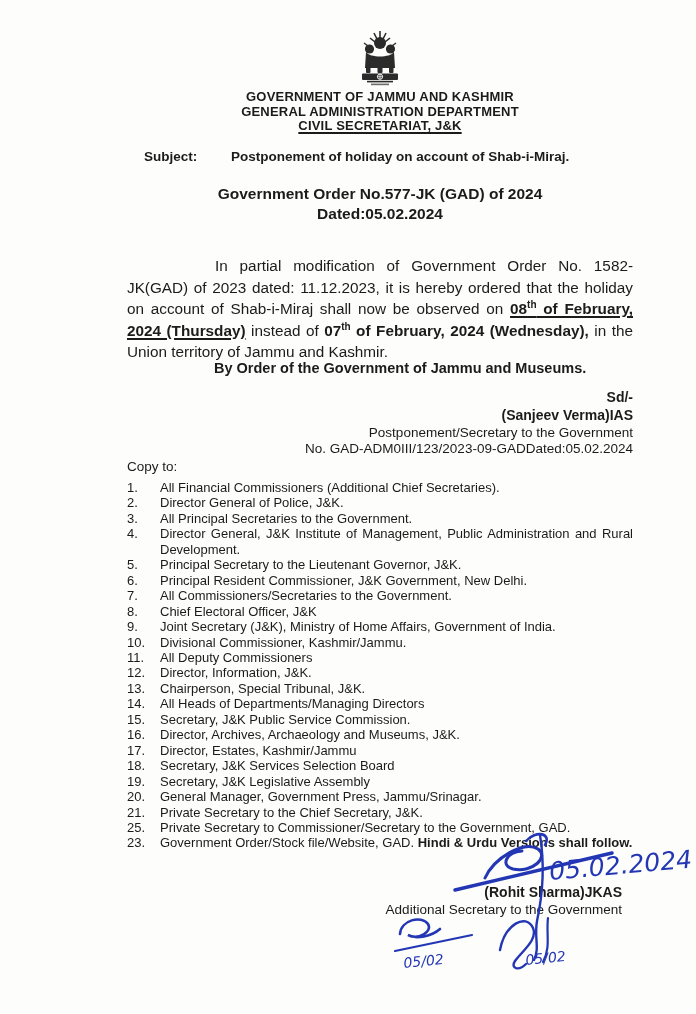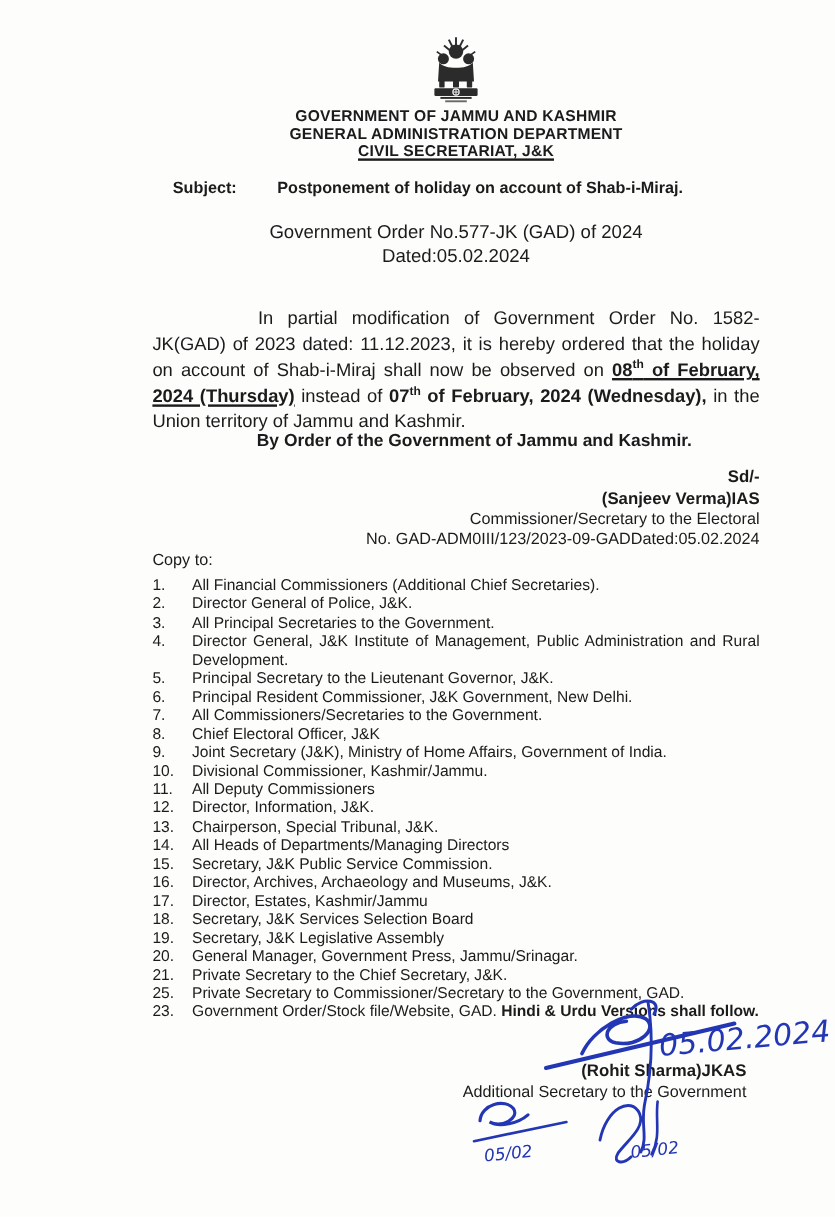--- a/index.html
+++ b/index.html
@@ -9,21 +9,21 @@
   }
   
   .header{position:absolute;top:28px;left:127px;right:63px;text-align:center;}
   .emblem{display:block;margin:0 auto 4px auto;}
   .h-line{font-weight:bold;font-size:13px;line-height:14.5px;letter-spacing:.2px;}
   .h-line.u{text-decoration:underline;text-decoration-thickness:1.5px;text-underline-offset:2px;}
   
   .subject{position:absolute;top:149px;left:144px;right:63px;display:flex;font-size:13.5px;font-weight:bold;}
   .subject .label{width:87px;flex:none;}
   
-  .order-title{position:absolute;top:184px;left:127px;right:63px;text-align:center;font-weight:normal;font-size:15.5px;line-height:19.5px;}
+  .order-title{position:absolute;top:184px;left:127px;right:63px;text-align:center;font-weight:bold;font-size:15.5px;line-height:19.5px;}
   
   .body-par{position:absolute;top:240px;left:127px;width:506px;font-size:15.3px;line-height:21.5px;text-align:justify;text-indent:88px;}
   .b{font-weight:bold;}
   .bu{font-weight:bold;text-decoration:underline;text-decoration-thickness:1.6px;text-underline-offset:2px;}
   sup{font-size:10px;line-height:0;}
   
   .by-order{position:absolute;top:360px;left:214px;font-weight:bold;font-size:14.5px;}
   
   .sd-block{position:absolute;top:389px;right:63px;text-align:right;font-size:13.5px;line-height:17.5px;}
   .sd-block .bold-line{font-weight:bold;font-size:14px;}
@@ -93,26 +93,26 @@
     <span class="text">Postponement of holiday on account of Shab-i-Miraj.</span>
   </div>
 
   <div class="order-title">
     <div>Government Order No.577-JK (GAD) of 2024</div>
     <div>Dated:05.02.2024</div>
   </div>
 
   <p class="body-par"><span>In partial modification of Government Order No. 1582-JK(GAD) of 2023 dated: 11.12.2023, it is hereby ordered that the holiday on account of Shab-i-Miraj shall now be observed on </span><span class="bu"><span>08</span><sup>th</sup><span> of February, 2024 (Thursday)</span></span><span> instead of </span><span class="b"><span>07</span><sup>th</sup><span> of February, 2024 (Wednesday),</span></span><span> in the Union territory of Jammu and Kashmir.</span></p>
 
-  <div class="by-order">By Order of the Government of Jammu and Kashmir.</div>
+  <div class="by-order">By Order of the Government of Jammu and Museums.</div>
 
   <div class="sd-block">
     <div class="bold-line">Sd/-</div>
     <div class="bold-line">(Sanjeev Verma)IAS</div>
-    <div>Commissioner/Secretary to the Electoral</div>
+    <div>Postponement/Secretary to the Government</div>
   </div>
 
   <div class="ref-row">
     <span>No. GAD-ADM0III/123/2023-09-GAD</span>
     <span>Dated:05.02.2024</span>
   </div>
 
   <div class="copy-to">Copy to:</div>
 
   <div class="copy-list">

